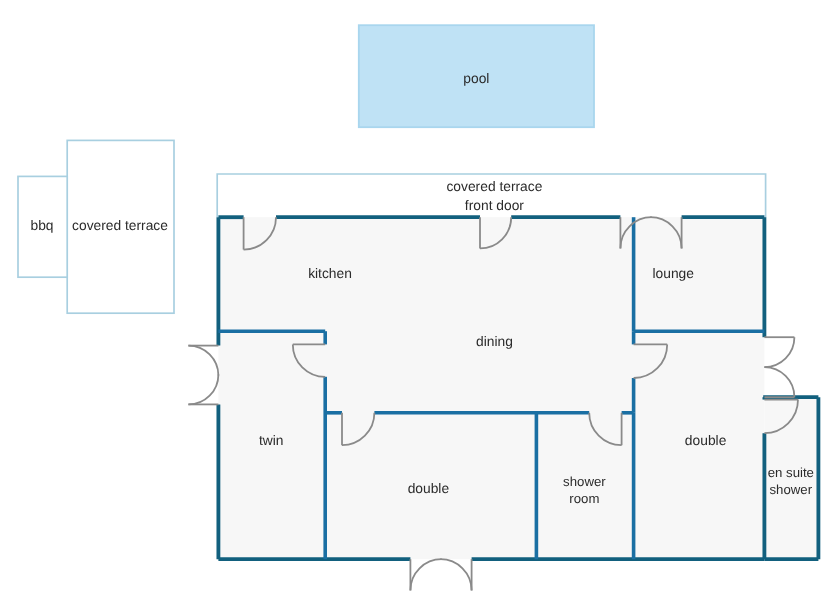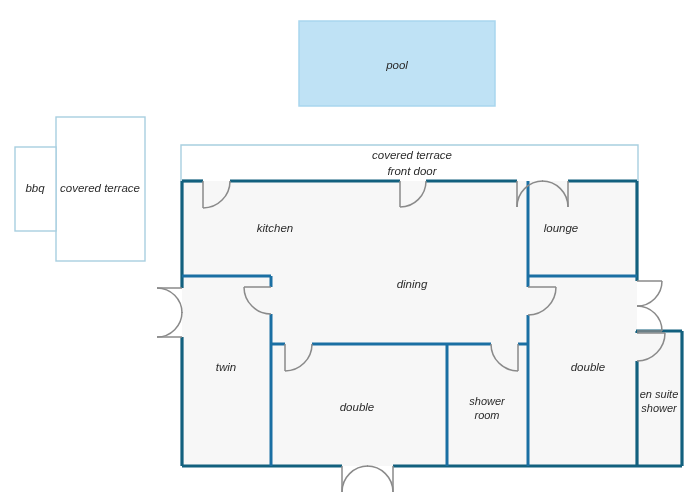--- a/index.html
+++ b/index.html
@@ -11,21 +11,20 @@
     width: 700px;
     height: 500px;
     font-family: "Liberation Sans", sans-serif;
     overflow: hidden;
   }
   #floorplan-root {
     position: relative;
     width: 700px;
     height: 500px;
     background: #ffffff;
-    font-style: italic;
   }
   svg.plan {
     display: block;
     width: 700px;
     height: 500px;
   }
   .room-label {
     font-family: "Liberation Sans", sans-serif;
     font-size: 11.5px;
     fill: #2b2b2b;

